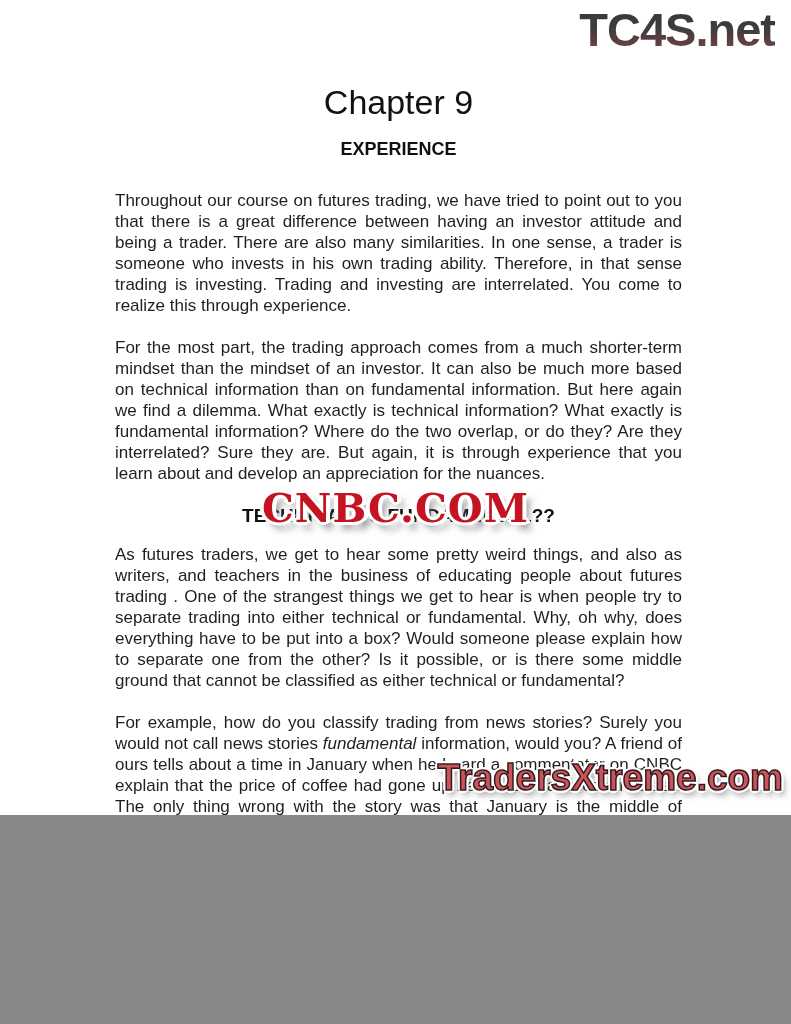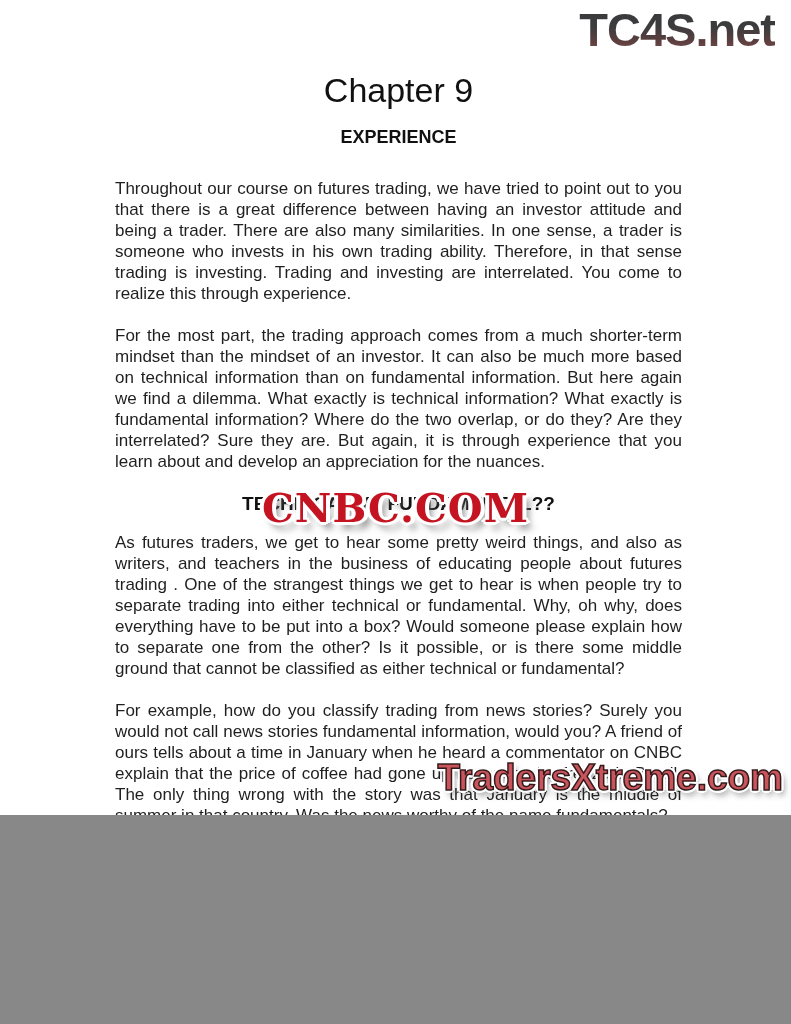--- a/index.html
+++ b/index.html
@@ -17,41 +17,41 @@
     position:absolute;top:2px;right:16px;
     font-family:"Liberation Sans",sans-serif;
     font-weight:bold;font-size:47px;letter-spacing:-1px;
     background:linear-gradient(to bottom,#39393b 0%,#3c3c3e 45%,#5d3f40 72%,#8a5352 100%);
     -webkit-background-clip:text;background-clip:text;
     color:transparent;
     text-shadow:none;
   }
   
   .content{
-    position:absolute;left:115px;top:4px;width:567px;
+    position:absolute;left:115px;top:16px;width:567px;
     padding-top:66px;
   }
   .chapter-title{
     font-size:34px;font-weight:400;text-align:center;
     margin:0 0 16px 0;line-height:1.2;color:#111;
   }
   .chapter-subtitle{
     font-size:18px;font-weight:bold;text-align:center;
     margin:0 0 30px 0;line-height:1.2;color:#111;
   }
   .body-para{
     font-size:17px;line-height:21px;
     text-align:justify;
     margin:8px 0 21px 0;
   }
   .section-heading{
     font-size:19px;font-weight:bold;text-align:center;
     margin:0 0 17px 0;line-height:22px;color:#111;
   }
-  .italic{}
+  .italic{font-style:italic;}
   
   .watermark{
     position:absolute;top:484px;left:50%;
     transform:translateX(-50%);
     font-family:"DejaVu Serif","Liberation Serif",serif;
     font-weight:bold;font-size:40px;letter-spacing:1px;
     color:#c41421;
     white-space:nowrap;
     text-shadow:
       -3px 0 0 #ffffff, 3px 0 0 #ffffff,

